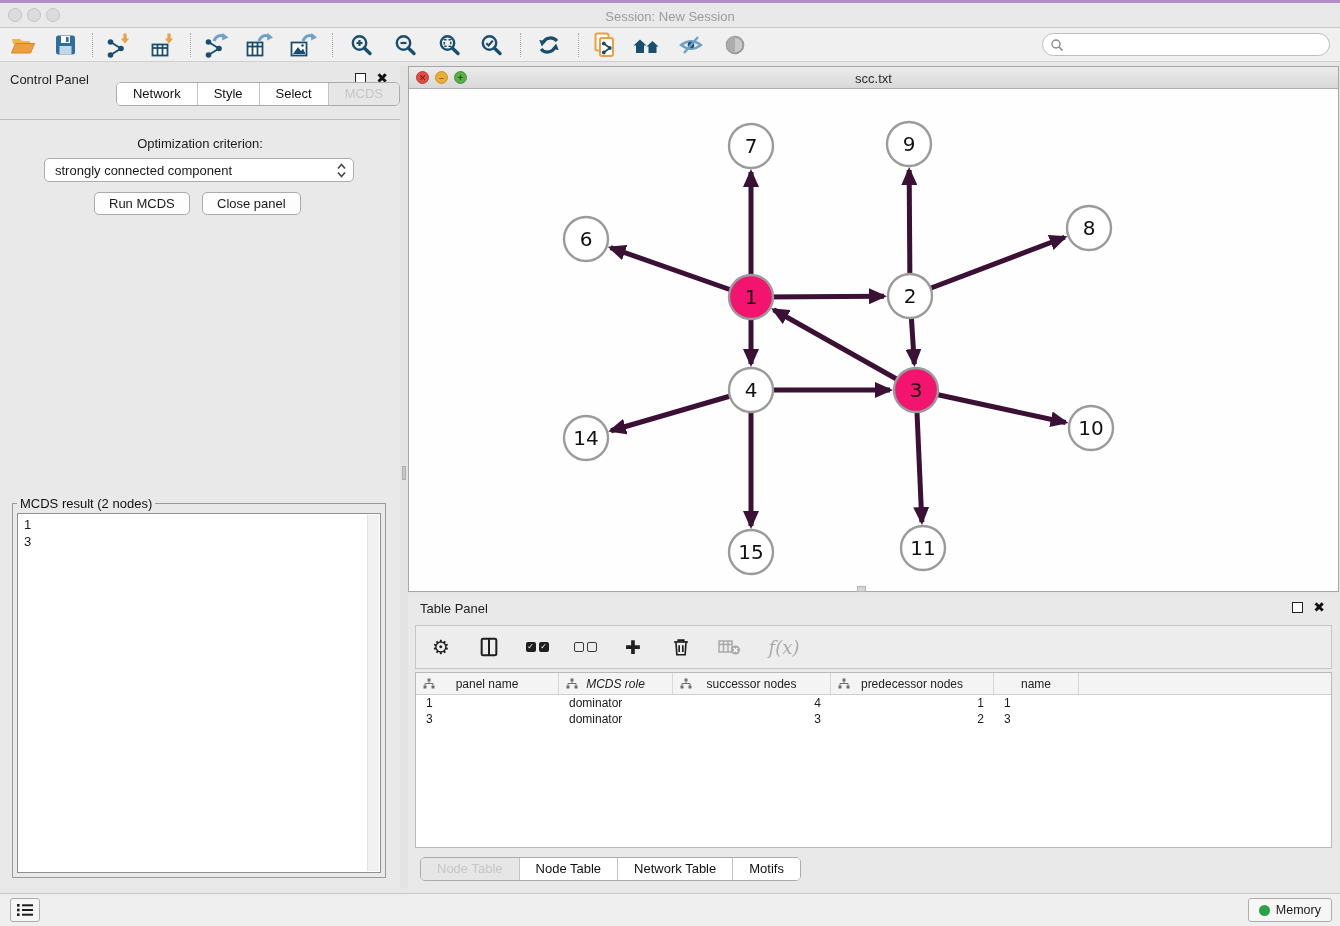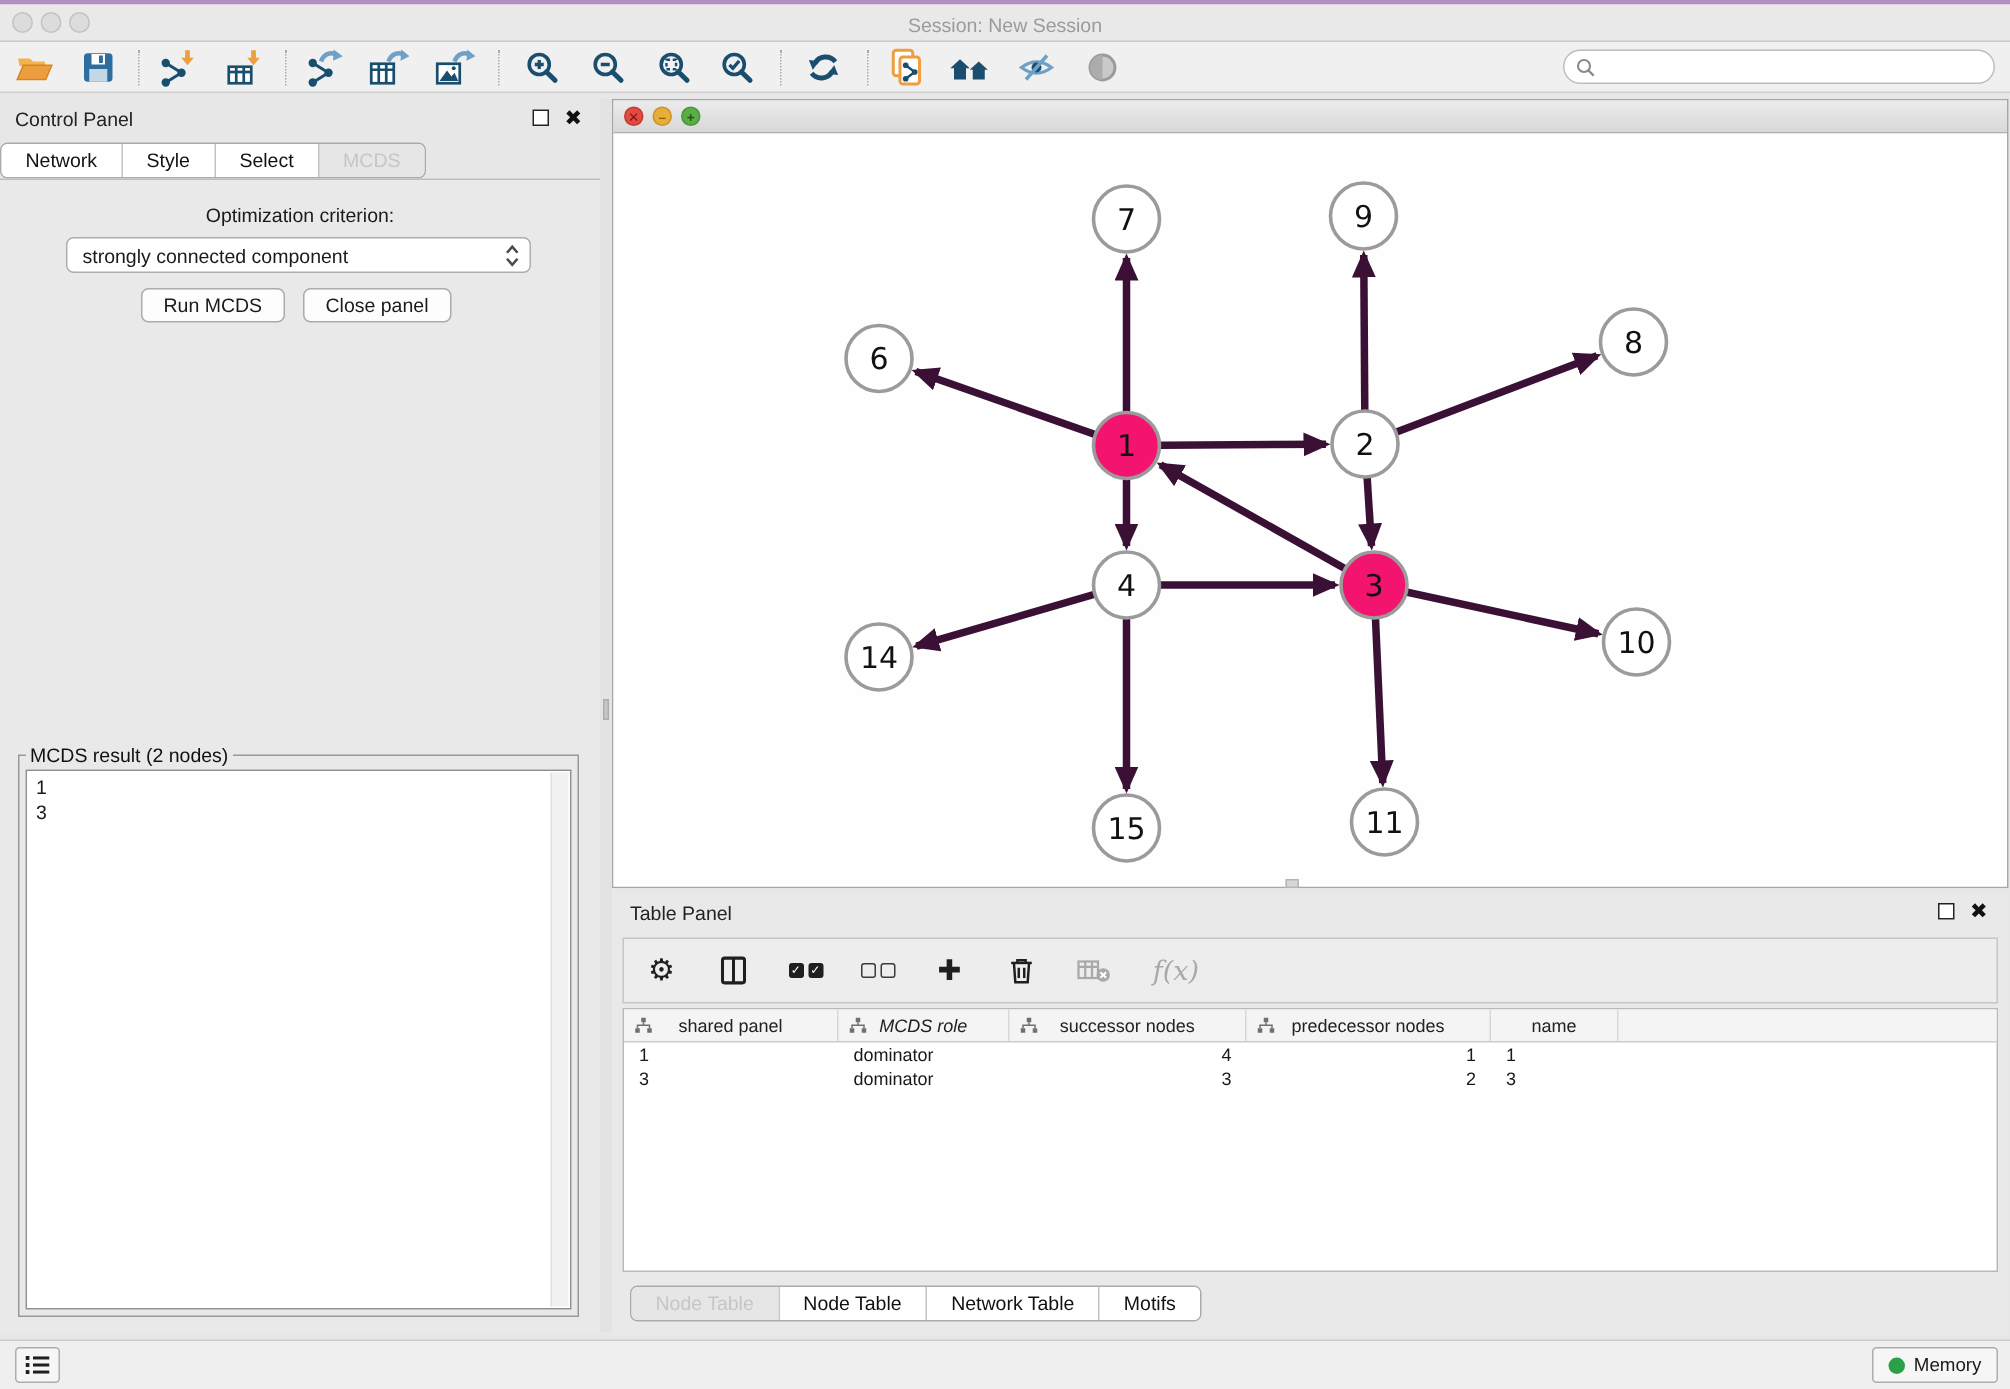--- a/index.html
+++ b/index.html
@@ -20,21 +20,21 @@
   .tbtn { width:30px; height:30px; top:2px; display:flex; align-items:center; justify-content:center; }
   .tsep { top:5px; width:1px; height:24px; border-left:1px dotted #A9A9A9; }
   .search-wrap { top:5px; right:10px; width:288px; height:23px; background:#fff; border:1px solid #BDBDBD; border-radius:12px; display:flex; align-items:center; padding-left:7px; }
   .search-wrap input { border:none; outline:none; flex:1; height:19px; font-size:12px; background:transparent; }
 
   
   .control-panel { left:0; top:66px; width:400px; height:822px;padding-left:21px; }
   .panel-title { left:10px; top:6px; font-size:13px; color:#222; }
   .panel-float { width:11px; height:11px; border:1.5px solid #222; background:#fff; }
   .panel-close { font-size:14px; font-weight:bold; color:#111; line-height:11px; }
-  .cp-tabs { left:0; top:29px; width:400px; height:24px; display:flex; justify-content:flex-start; }
+  .cp-tabs { left:0; top:16px; width:400px; height:24px; display:flex; justify-content:flex-end; }
   .tabgroup { display:flex; border:1px solid #ABABAB; border-radius:5px; overflow:hidden; background:#fff; height:24px; }
   .tab { padding:0 16px; font-size:13px; line-height:22px; color:#111; background:#fff; border-left:1px solid #C3C3C3; cursor:default; }
   .tab:first-child { border-left:none; }
   .tab.active { background:#E6E6E6; color:#C6C6C6; }
   .cp-body { left:0; top:53px; width:400px; height:769px; background:#E9E9E9; border-top:1px solid #BDBDBD; }
   .opt-label { width:100%; top:16px; text-align:center; font-size:13px; }
   .dropdown { left:44px; top:38px; width:310px; height:24px; background:#fff; border:1px solid #ADADAD; border-radius:5px; display:flex; align-items:center; padding:0 6px 0 10px; font-size:13px; }
   .dropdown .dd-label { flex:1; }
   .btn { height:23px; background:#FDFDFD; border:1px solid #ABABAB; border-radius:5px; font-size:13px; padding:0 14px; line-height:21px; text-align:center; }
   .run-btn { left:94px; top:72px; }
@@ -288,20 +288,21 @@
   </div>
 
   <div class="abs v-split"></div>
   <div class="abs v-split-handle"></div>
 
   <div class="abs net-window">
     <div class="abs net-titlebar">
       <div class="abs mac-dot dot-red" style="left:7px">✕</div>
       <div class="abs mac-dot dot-yellow" style="left:26px">–</div>
       <div class="abs mac-dot dot-green" style="left:45px">+</div>
+      <div class="abs net-title">scc.txt</div>
     </div>
     <div class="abs net-canvas">
       <svg id="graph-svg" width="929" height="502" viewBox="0 0 929 502">
         <defs>
           <marker id="arrowhead" markerUnits="userSpaceOnUse" markerWidth="18" markerHeight="16" refX="15" refY="8" orient="auto">
             <path id="arrowhead-path" d="M0,0 L18,8 L0,16 Z" fill="#3A1135"></path>
           </marker>
         </defs>
         <g id="edge-layer">
             <line x1="342" y1="208" x2="342" y2="83" stroke="#3A1135" stroke-width="5" marker-end="url(#arrowhead)"></line>
@@ -435,21 +436,21 @@
       <div class="tp-head" id="table-head">
           <div class="th" style="width: 143px;">
             <svg width="12" height="12" viewBox="0 0 12 12" class="tree-ic">
               <g fill="#6f6f6f">
                 <rect x="4.5" y="0.5" width="3" height="3"></rect>
                 <rect x="0.5" y="7.5" width="3" height="3"></rect>
                 <rect x="8.5" y="7.5" width="3" height="3"></rect>
               </g>
               <path d="M6,3.5 V5.5 M2,7.5 V5.5 H10 V7.5" fill="none" stroke="#6f6f6f" stroke-width="1"></path>
             </svg>
-            <span>shared panel</span>
+            <span>panel name</span>
           </div>
           <div class="th" style="width: 114px; font-style: italic;">
             <svg width="12" height="12" viewBox="0 0 12 12" class="tree-ic">
               <g fill="#6f6f6f">
                 <rect x="4.5" y="0.5" width="3" height="3"></rect>
                 <rect x="0.5" y="7.5" width="3" height="3"></rect>
                 <rect x="8.5" y="7.5" width="3" height="3"></rect>
               </g>
               <path d="M6,3.5 V5.5 M2,7.5 V5.5 H10 V7.5" fill="none" stroke="#6f6f6f" stroke-width="1"></path>
             </svg>

